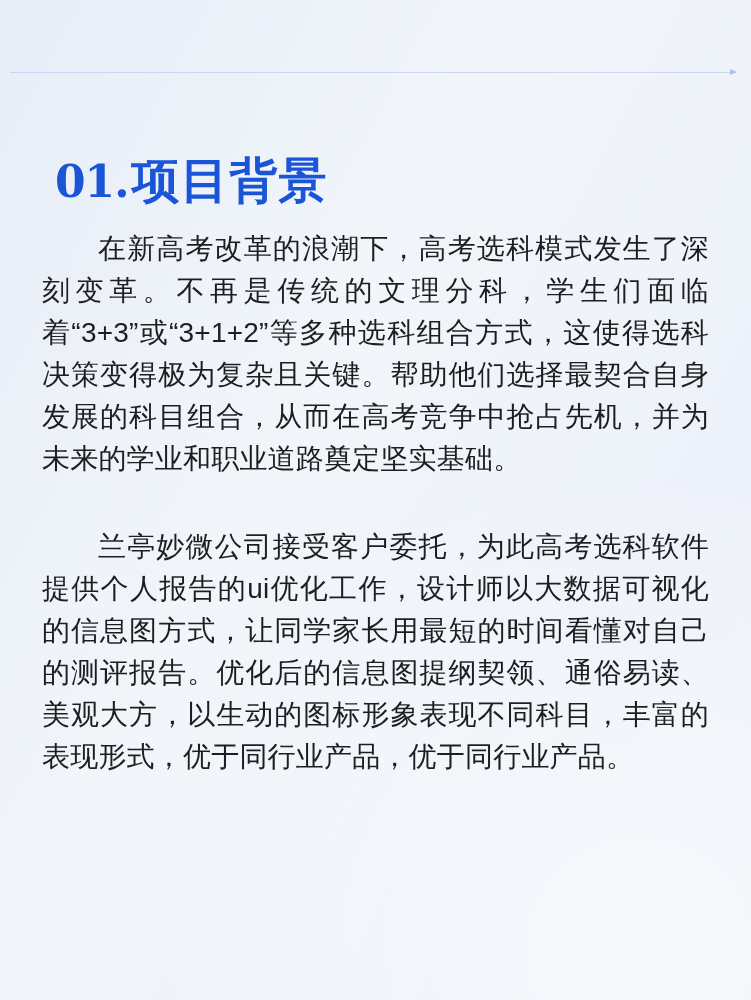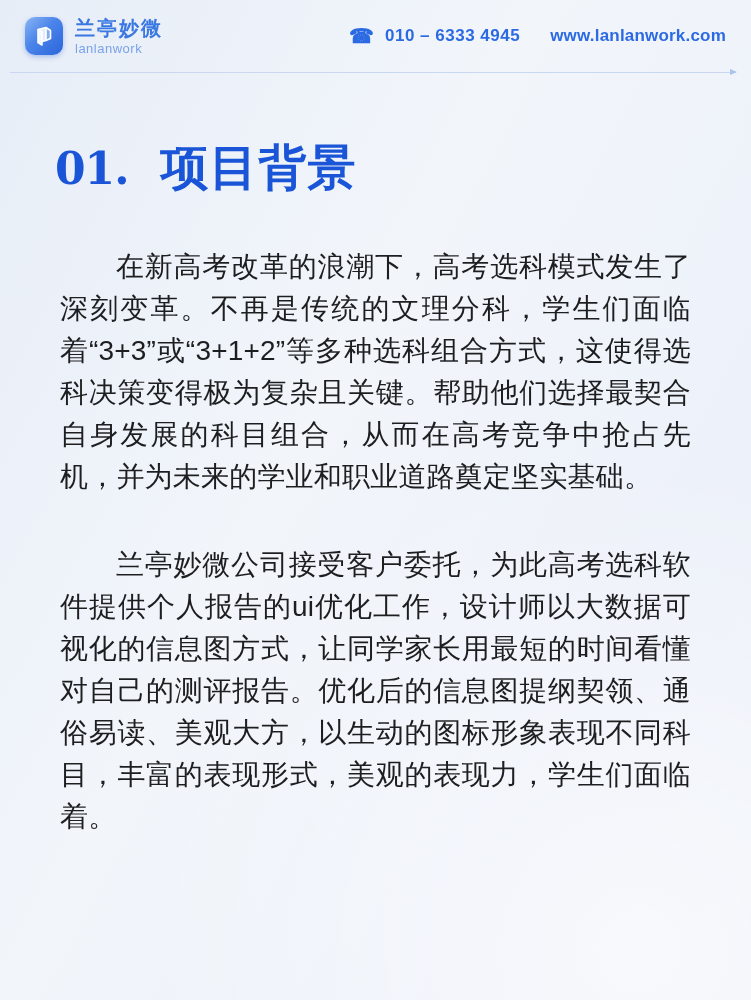--- a/index.html
+++ b/index.html
@@ -37,78 +37,55 @@
     background:#c9d8f0;
   }
   .divider-arrow{
     position:absolute;right:-1px;top:-3px;width:0;height:0;
     border-left:7px solid #a9c3ec;
     border-top:3.5px solid transparent;
     border-bottom:3.5px solid transparent;
   }
   
   .section-title{
-    position:absolute;left:55px;top:136px;margin:0;
-    color:#1a55d7;display:flex;align-items:baseline;gap:29px;
+    position:absolute;left:55px;top:149px;margin:0;
+    color:#1a55d7;display:flex;align-items:baseline;
   }
   .section-number{
     font-family:"DejaVu Serif","Liberation Serif",serif;
     font-size:44px;font-weight:700;letter-spacing:-1px;margin-right:3px;
   }
   .section-title-text{
     font-size:48px;font-weight:800;letter-spacing:1px;
   }
   
   .content{
     position:absolute;top:228px;left:42px;width:667px;
   }
   .para{
-    margin:18px;
+    margin:0;
     font-size:28px;line-height:42px;color:#1d1e20;
     text-align:justify;text-indent:2em;
     letter-spacing:.2px;
   }
   .para + .para{margin-top:46px;}
 </style>
 </head>
 <body>
 
 <div class="page">
 
-  <header class="header">
-    <div class="brand">
-      <div class="logo">
-        <svg width="24" height="24" viewBox="0 0 24 24">
-          <g fill="none" stroke="#ffffff" stroke-width="1.6" stroke-linejoin="round">
-            <path d="M6 5.5 L14 3.5 L14 16.5 L6 18.5 Z" fill="rgba(255,255,255,0.85)"></path>
-            <path d="M14 3.5 L18.5 6.5 L18.5 14.5 L14 16.5" fill="rgba(255,255,255,0.35)"></path>
-            <path d="M6 5.5 L10 8 L10 21 L6 18.5" fill="rgba(255,255,255,0.55)"></path>
-          </g>
-        </svg>
-      </div>
-      <div class="brand-text">
-        <div class="brand-name">兰亭妙微</div>
-        <div class="brand-sub">lanlanwork</div>
-      </div>
-    </div>
-
-    <div class="contact">
-      <span class="phone-icon">☎</span>
-      <span class="phone-number">010 – 6333 4945</span>
-      <span class="website">www.lanlanwork.com</span>
-    </div>
-  </header>
 
   <div class="divider">
     <span class="divider-arrow"></span>
   </div>
 
   <h1 class="section-title">
     <span class="section-number">01.</span>
       <span class="section-title-text">项目背景</span>
   </h1>
 
   <main class="content">
     <p class="para">在新高考改革的浪潮下，高考选科模式发生了深刻变革。不再是传统的文理分科，学生们面临着“3+3”或“3+1+2”等多种选科组合方式，这使得选科决策变得极为复杂且关键。帮助他们选择最契合自身发展的科目组合，从而在高考竞争中抢占先机，并为未来的学业和职业道路奠定坚实基础。</p>
-    <p class="para">兰亭妙微公司接受客户委托，为此高考选科软件提供个人报告的ui优化工作，设计师以大数据可视化的信息图方式，让同学家长用最短的时间看懂对自己的测评报告。优化后的信息图提纲契领、通俗易读、美观大方，以生动的图标形象表现不同科目，丰富的表现形式，美观的表现力，学生们面临着。</p>
+    <p class="para">兰亭妙微公司接受客户委托，为此高考选科软件提供个人报告的ui优化工作，设计师以大数据可视化的信息图方式，让同学家长用最短的时间看懂对自己的测评报告。优化后的信息图提纲契领、通俗易读、美观大方，以生动的图标形象表现不同科目，丰富的表现形式，优于同行业产品，优于同行业产品。</p>
   </main>
 
 </div>
 
 </body></html>

